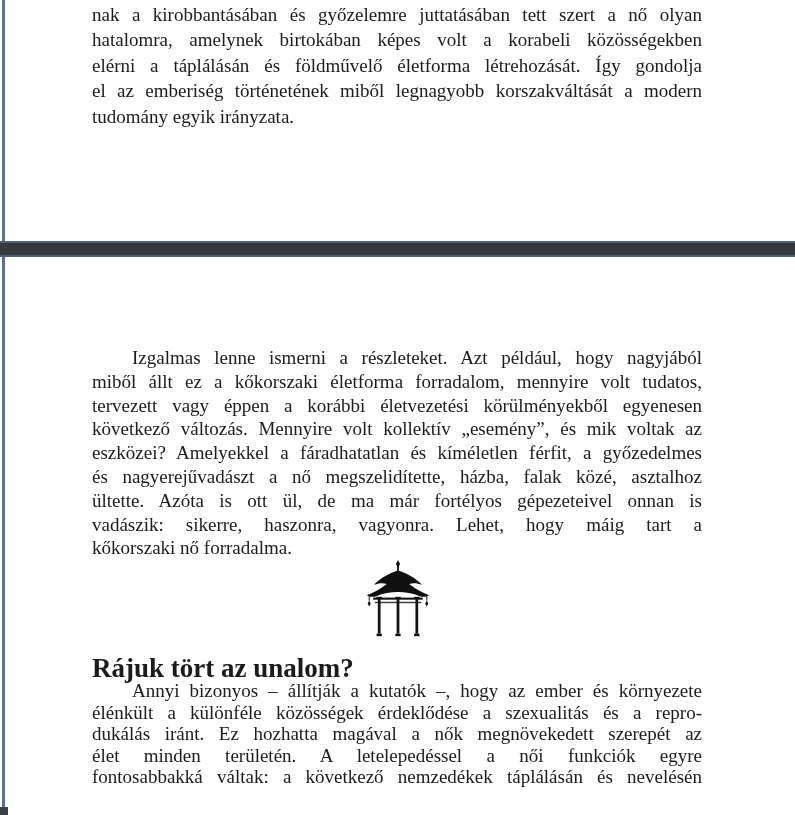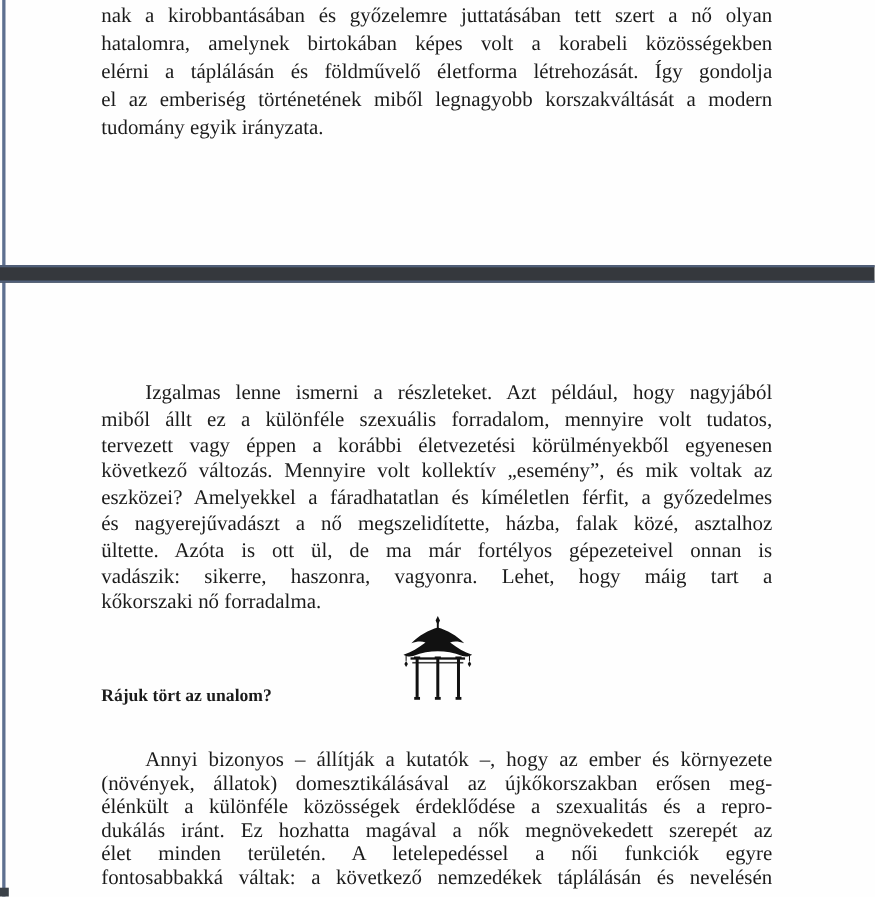--- a/index.html
+++ b/index.html
@@ -44,22 +44,22 @@
   }
   .textblock .line.indent{padding-left:40px;}
   .textblock .line.last{text-align-last:left;}
   #page1-paragraph{top:2px;}
   #page1-paragraph .line{line-height:25.4px;height:25.4px;}
   #page2-paragraph1{top:346px;}
   #page2-paragraph1 .line{line-height:23.8px;height:23.8px;}
   #page2-paragraph2{top:680px;}
   #page2-paragraph2 .line{line-height:21.6px;height:21.6px;}
   .heading{
-    position:absolute;left:92px;top:621px;width:610px;
-    font-size:16px;font-weight:bold;line-height:24px;
+    position:absolute;left:92px;top:656px;width:610px;
+    font-size:27px;font-weight:bold;line-height:24px;
   }
   .ornament{
     position:absolute;left:355px;top:560px;width:86px;height:80px;
   }
   .ornament svg{width:100%;height:100%;display:block;}
 </style>
 </head>
 <body>
 
 <div class="left-border"></div>
@@ -69,21 +69,21 @@
     <div class="line">hatalomra, amelynek birtokában képes volt a korabeli közösségekben</div>
     <div class="line">elérni a táplálásán és földművelő életforma létrehozását. Így gondolja</div>
     <div class="line">el az emberiség történetének miből legnagyobb korszakváltását a modern</div>
     <div class="line last">tudomány egyik irányzata.</div>
   </div>
 
 <div class="separator"></div>
 
 <div class="textblock" id="page2-paragraph1">
     <div class="line indent">Izgalmas lenne ismerni a részleteket. Azt például, hogy nagyjából</div>
-    <div class="line">miből állt ez a különféle szexuális forradalom, mennyire volt tudatos,</div>
+    <div class="line">miből állt ez a kőkorszaki életforma forradalom, mennyire volt tudatos,</div>
     <div class="line">tervezett vagy éppen a korábbi életvezetési körülményekből egyenesen</div>
     <div class="line">következő változás. Mennyire volt kollektív „esemény”, és mik voltak az</div>
     <div class="line">eszközei? Amelyekkel a fáradhatatlan és kíméletlen férfit, a győzedelmes</div>
     <div class="line">és nagyerejűvadászt a nő megszelidítette, házba, falak közé, asztalhoz</div>
     <div class="line">ültette. Azóta is ott ül, de ma már fortélyos gépezeteivel onnan is</div>
     <div class="line">vadászik: sikerre, haszonra, vagyonra. Lehet, hogy máig tart a</div>
     <div class="line last">kőkorszaki nő forradalma.</div>
   </div>
 
 <div class="ornament">
@@ -125,20 +125,19 @@
       <rect x="46.7" y="92" width="6.6" height="3.2"></rect>
       <rect x="70.2" y="92" width="6.6" height="3.2"></rect>
     </g>
   </svg>
 </div>
 
 <div class="heading">Rájuk tört az unalom?</div>
 
 <div class="textblock" id="page2-paragraph2">
     <div class="line indent">Annyi bizonyos – állítják a kutatók –, hogy az ember és környezete</div>
-    <div class="line">(növények, állatok) domesztikálásával az újkőkorszakban erősen meg-</div>
     <div class="line">élénkült a különféle közösségek érdeklődése a szexualitás és a repro-</div>
     <div class="line">dukálás iránt. Ez hozhatta magával a nők megnövekedett szerepét az</div>
     <div class="line">élet minden területén. A letelepedéssel a női funkciók egyre</div>
     <div class="line">fontosabbakká váltak: a következő nemzedékek táplálásán és nevelésén</div>
   </div>
 
 <div class="corner-mark"></div>
 
 </body></html>

